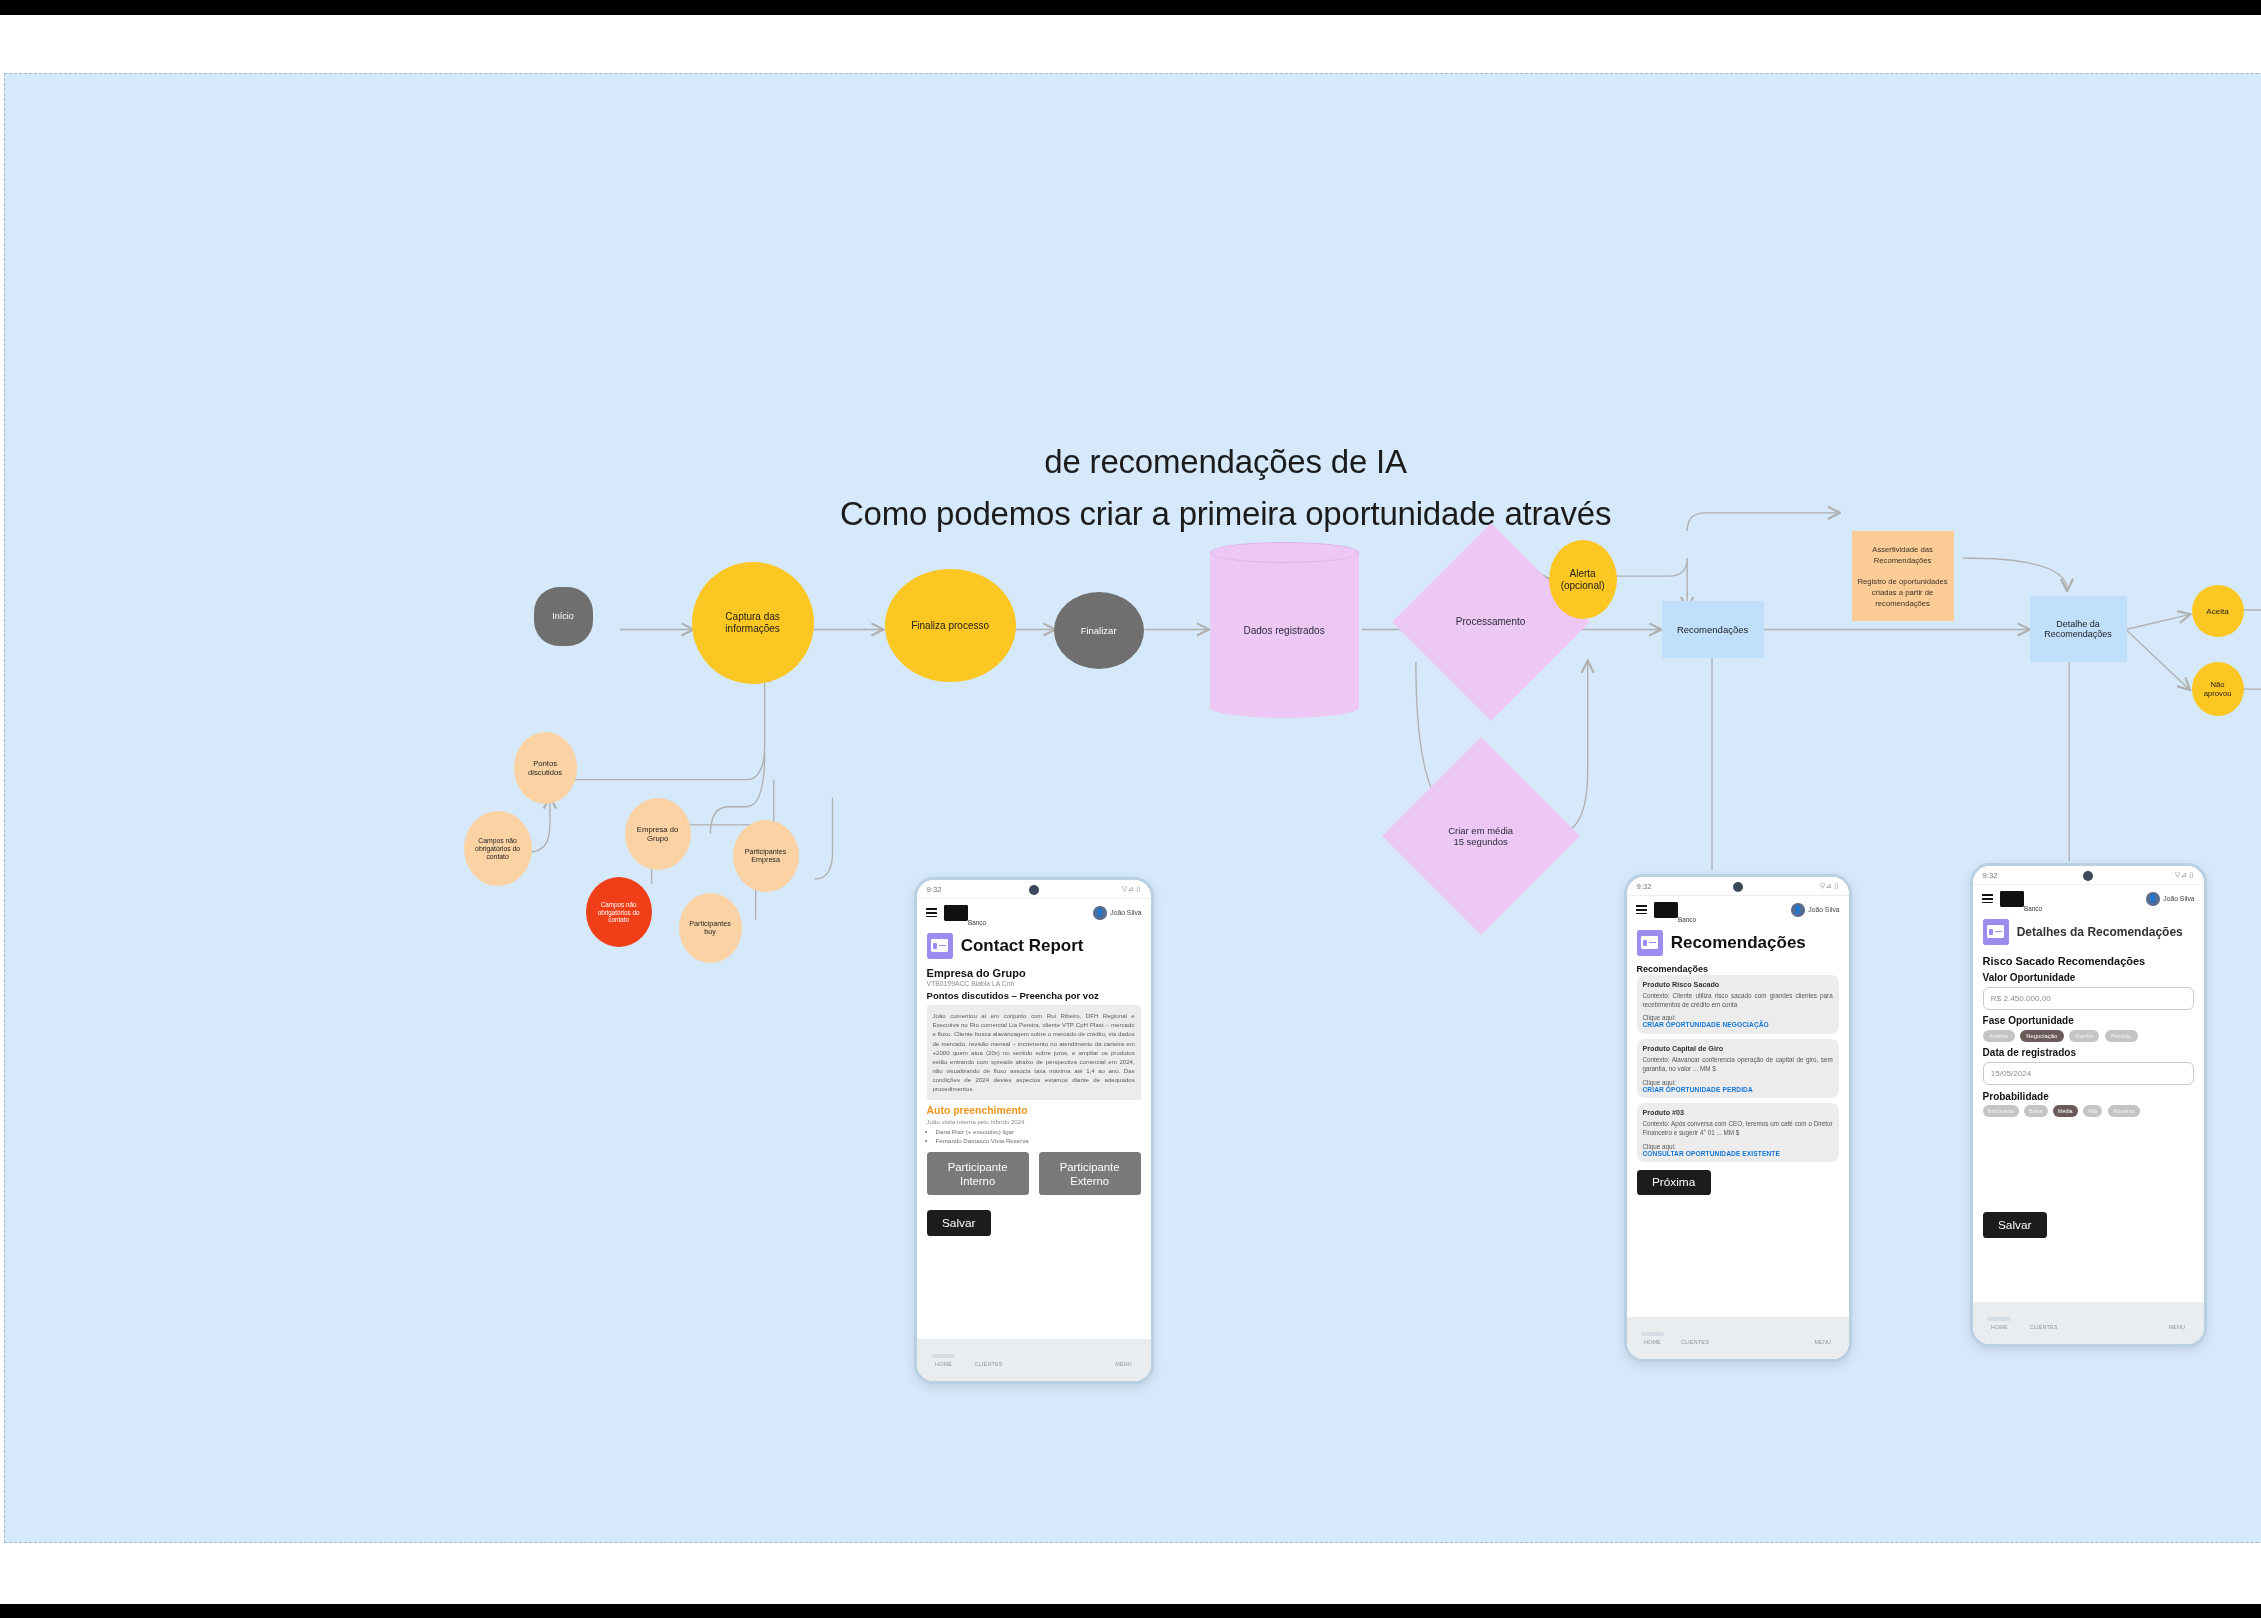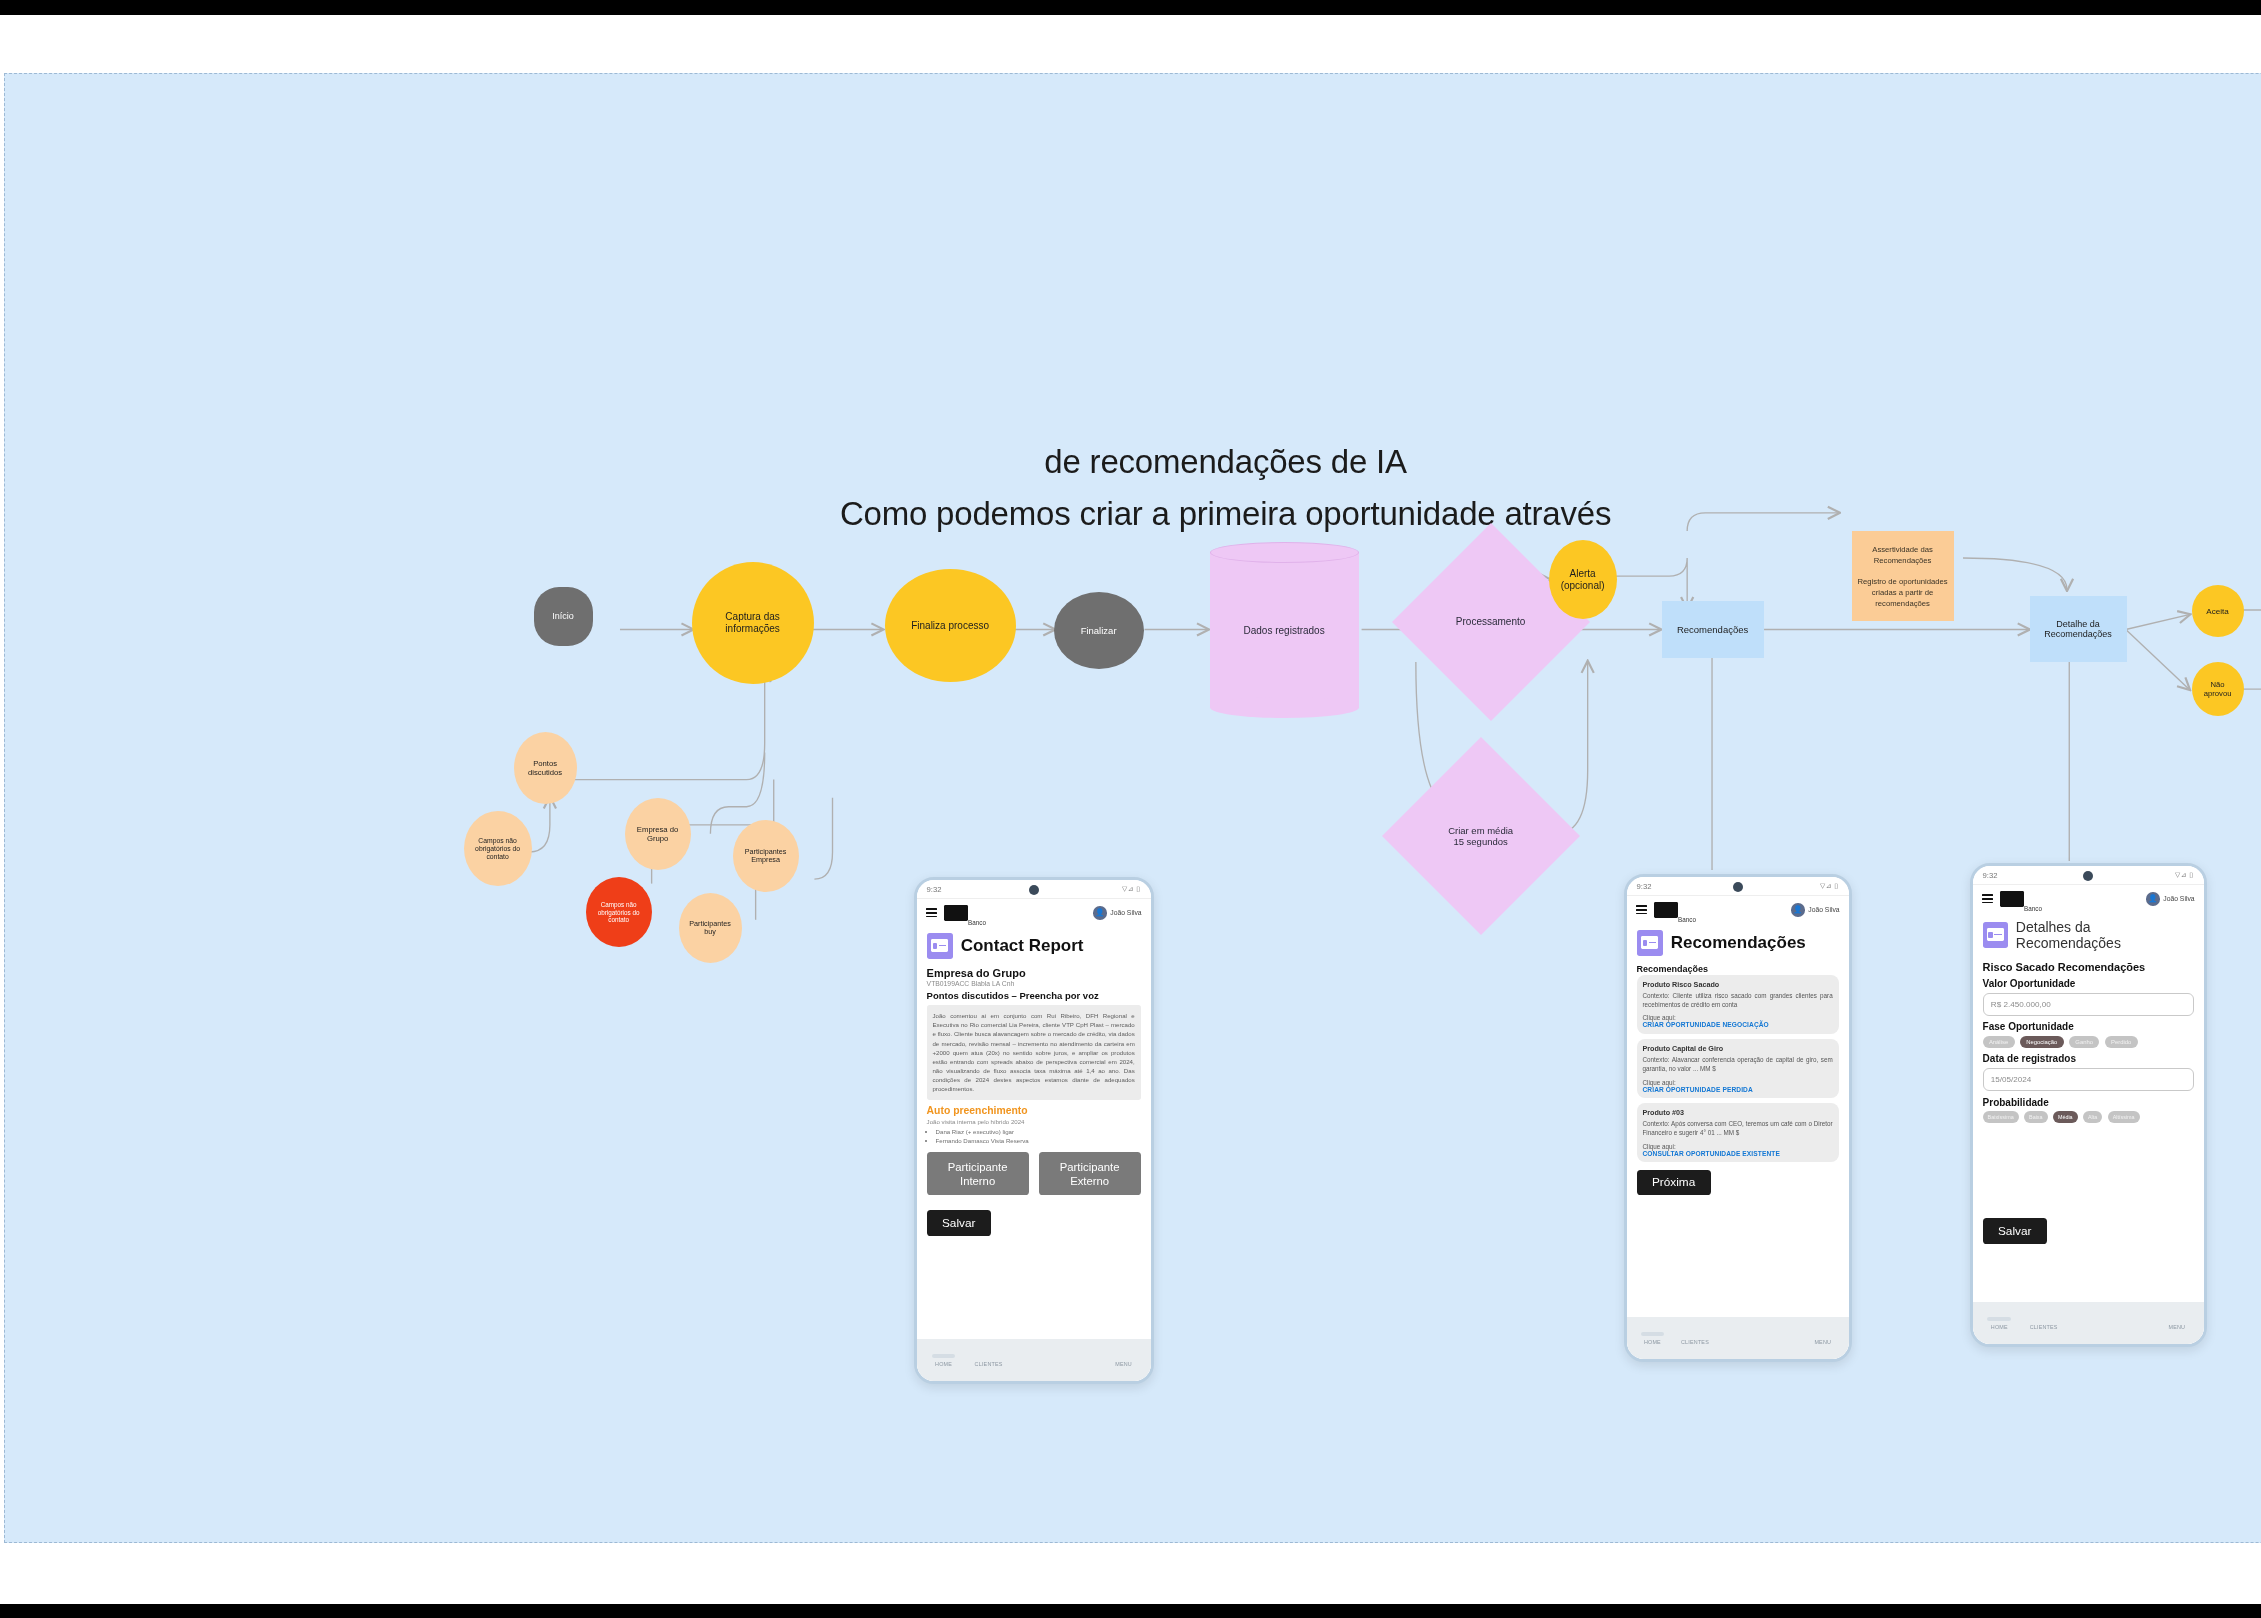--- a/index.html
+++ b/index.html
@@ -108,21 +108,21 @@
             display: flex; align-items: center; justify-content: center; color: #fff; font-size: 7.7px; }
   .username { font-size: 6.8px; color: #444; }
   .screen-head { display: flex; align-items: center; gap: 8.1px; padding: 6.3px 10px 3.6px; flex: 0 0 auto; }
   .app-icon { width: 26px; height: 26px; background: #9b8cf0; border-radius: 2.7px;
               display: flex; align-items: center; justify-content: center; }
   .app-icon .card { width: 17px; height: 12.7px; background: #fff; border-radius: 1.4px;
                     display: flex; align-items: center; gap: 1.4px; padding: 1.8px; }
   .app-icon .card b { width: 4.5px; height: 6.3px; background: #9b8cf0; border-radius: 0.9px; display:block; }
   .app-icon .card s { flex: 1; height: 1.4px; background: #9b8cf0; display: block; text-decoration: none; }
   .screen-title { font-size: 17px; font-weight: 700; color: #111; }
-  .screen-title.small { font-size: 14px; font-weight: 400; color: #333; }
+  .screen-title.small { font-size: 12px; font-weight: 700; color: #333; }
   .body-pad { padding: 1.8px 10px 0; overflow: hidden; flex: 1 1 auto; }
   .h2 { font-size: 11px; font-weight: 700; color: #111; margin: 2.7px 0 0.9px; }
   .sub { font-size: 6.8px; color: #8a8a8a; margin-bottom: 3.6px; }
   .h3 { font-size: 9.5px; font-weight: 700; color: #111; margin: 2.7px 0 3.6px; }
   .greybox { background: #ececec; border-radius: 2.7px; padding: 6.3px 5.9px; font-size: 6.1px;
              color: #5d5d5d; line-height: 1.5; text-align: justify; }
   .orangehead { color: #f1951f; font-size: 10.4px; font-weight: 700; margin: 5.4px 0 1.8px; }
   .mini { font-size: 6.1px; color: #8a8a8a; }
   .bullets { margin: 1.8px 0 0 9px; font-size: 6.1px; color: #6f6f6f; line-height: 1.6; }
   .btnrow { display: flex; gap: 10px; margin-top: 6.3px; }

